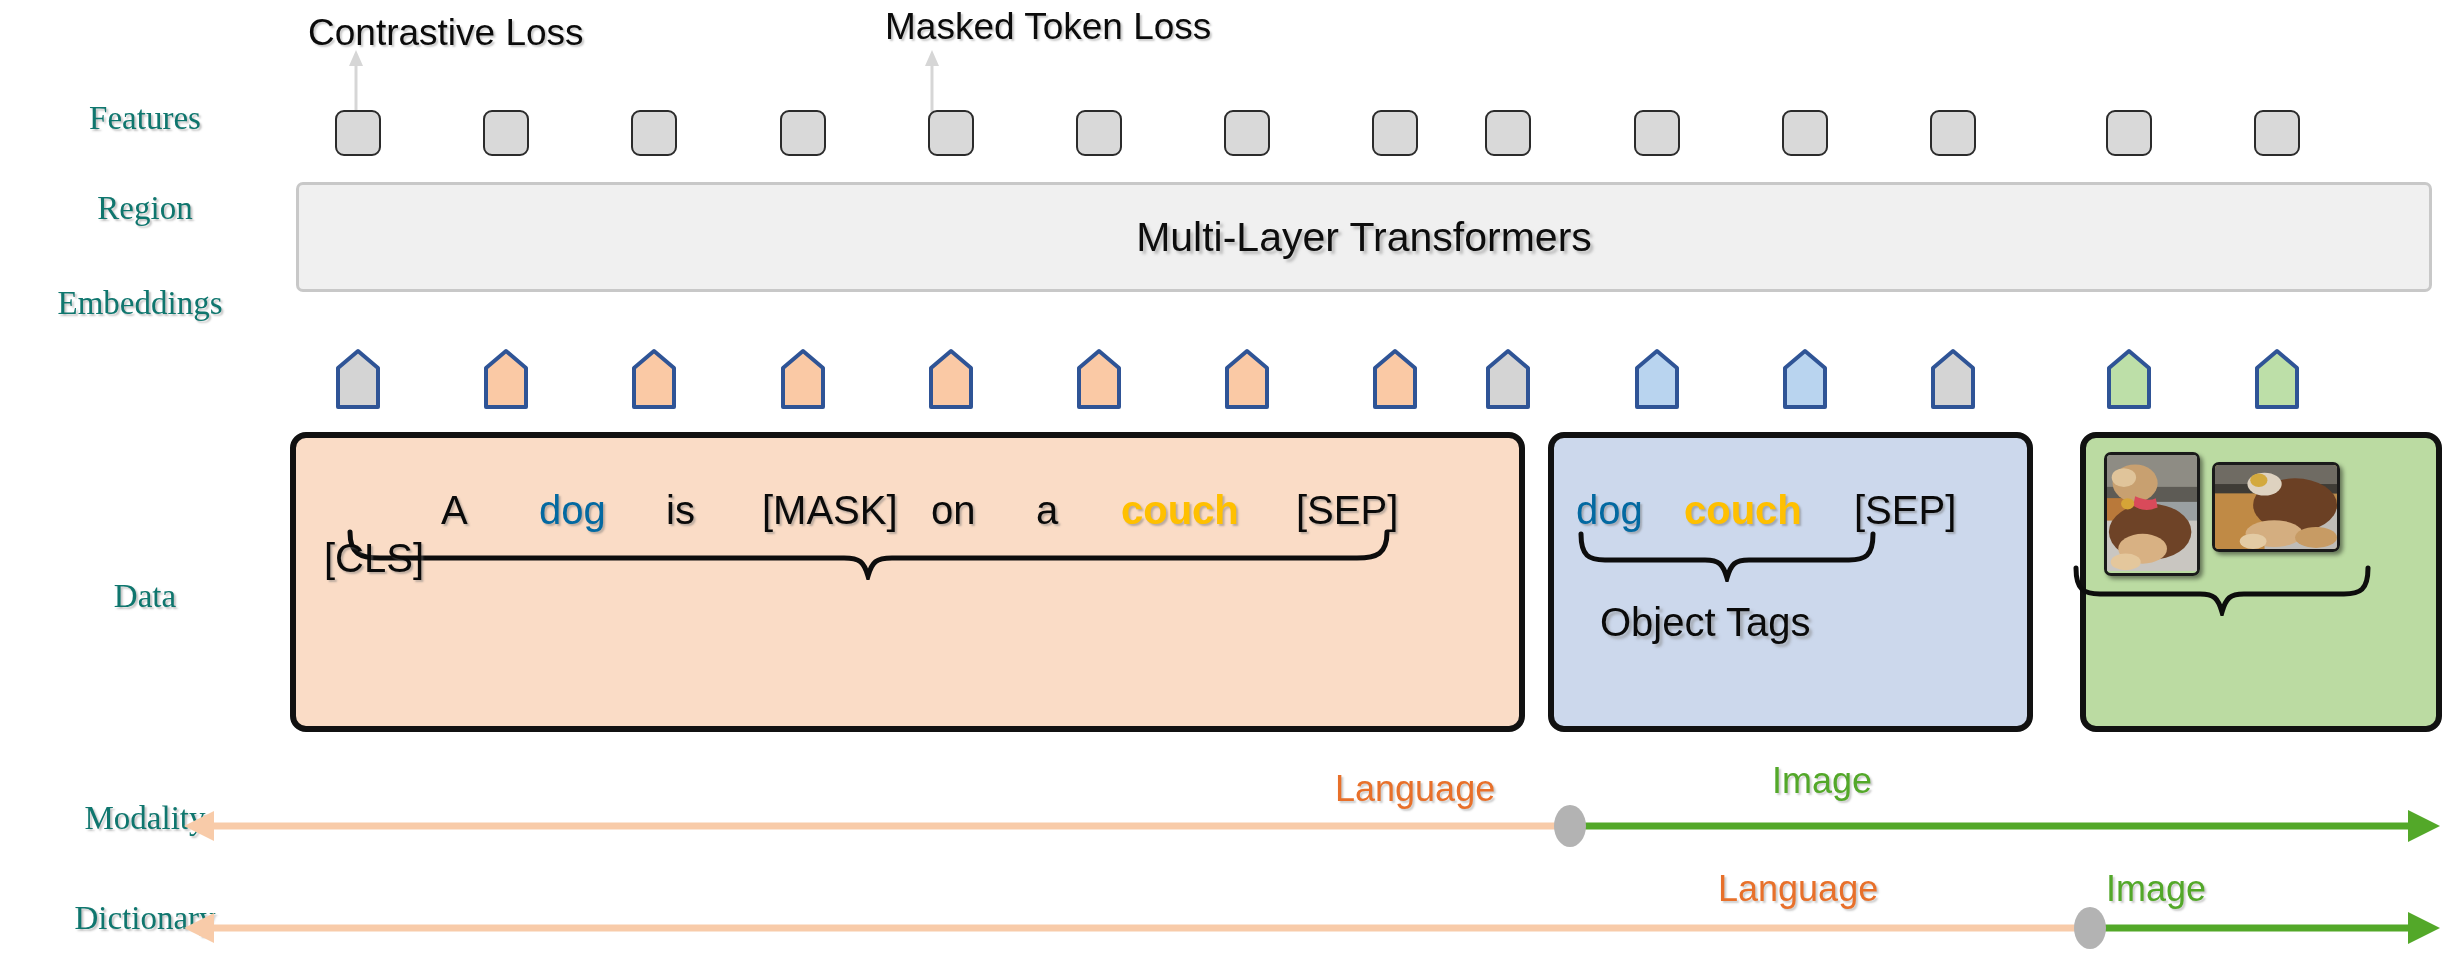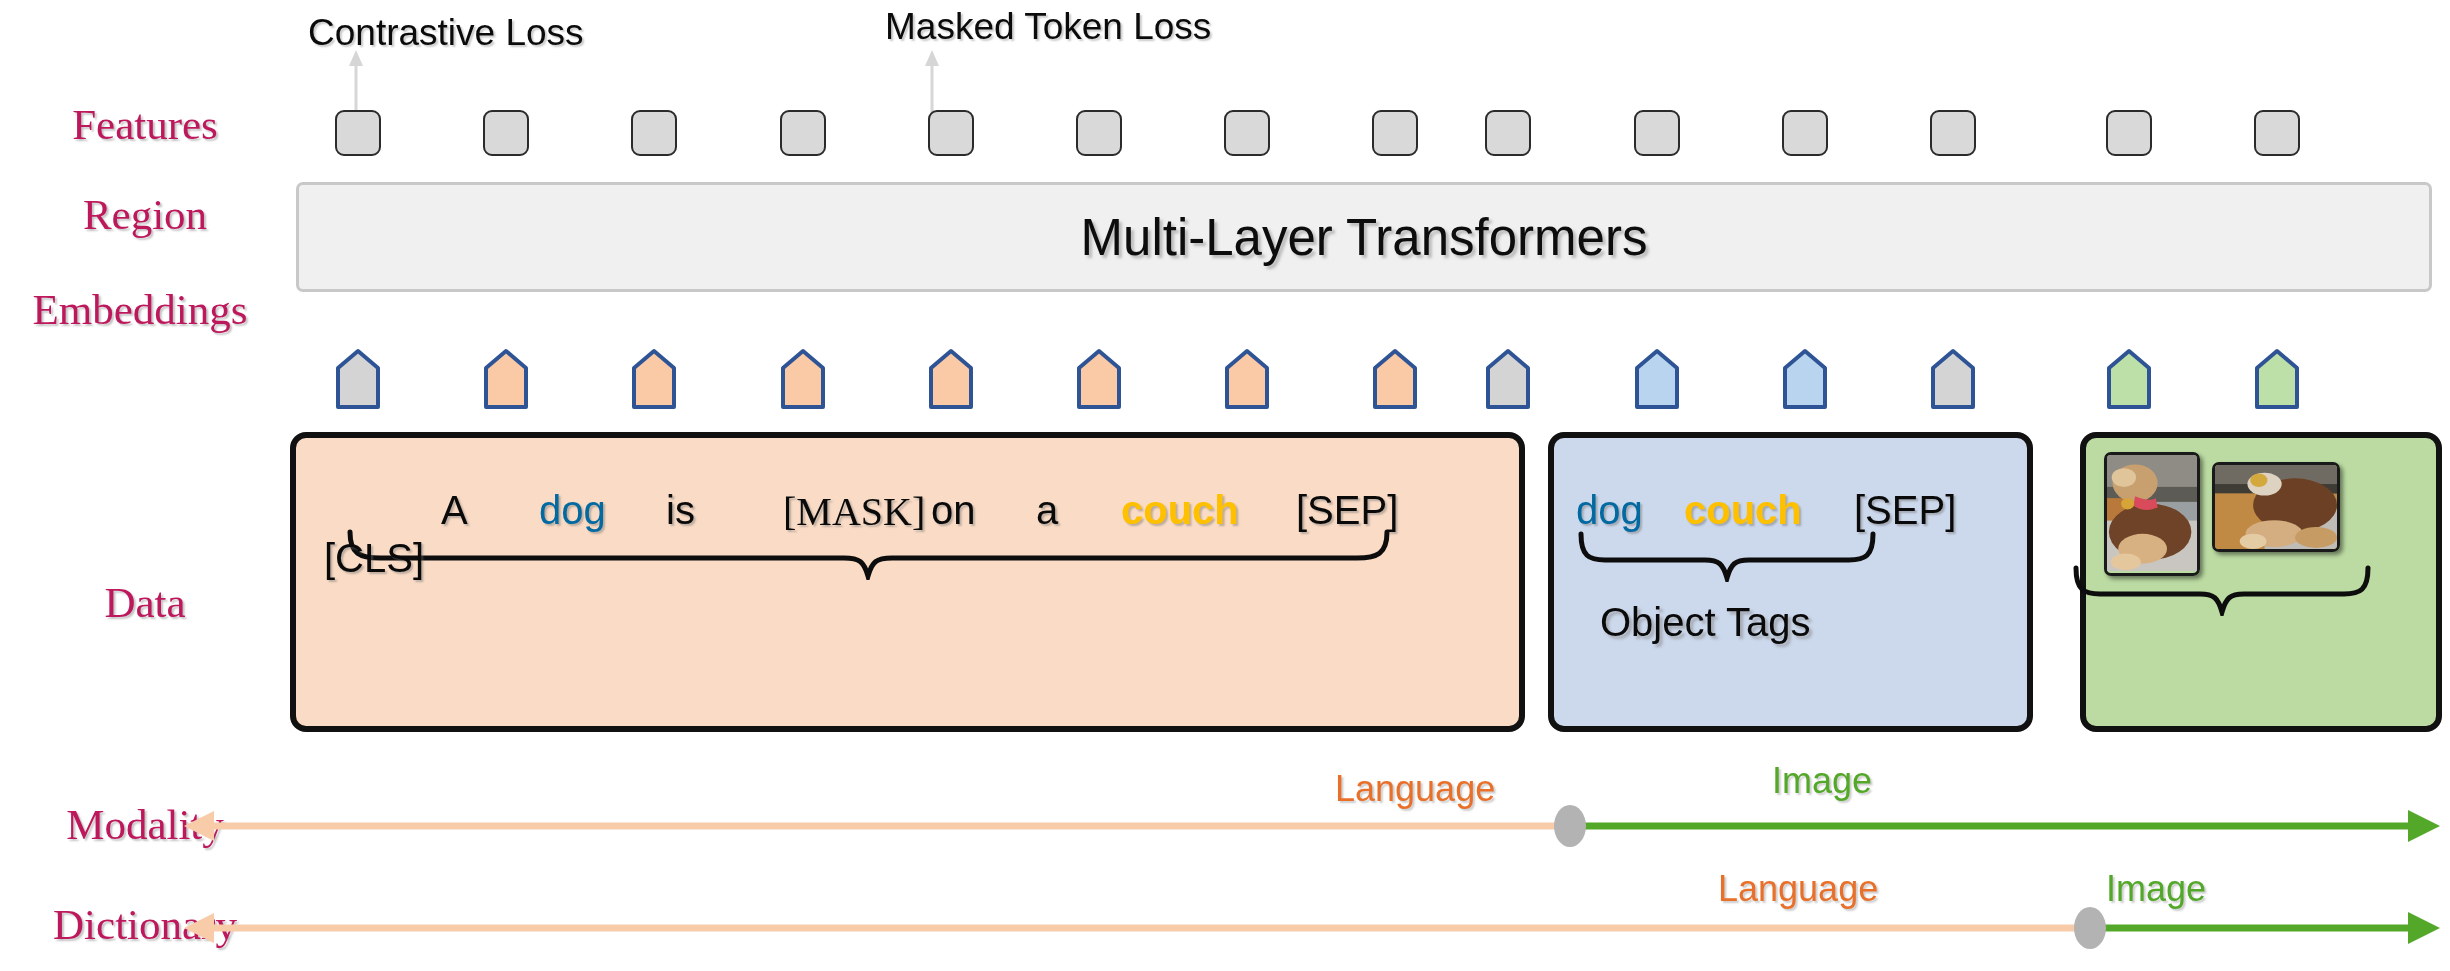--- a/index.html
+++ b/index.html
@@ -12,22 +12,22 @@
     height: 971px;
     position: relative;
     font-family: "Liberation Sans", sans-serif;
     overflow: hidden;
   }
 
   
   .row-label {
     position: absolute;
     font-family: "Liberation Serif", serif;
-    font-size: 43px;
-    color: #be185d;
+    font-size: 33px;
+    color: #0f766e;
     text-align: center;
     width: 290px;
     left: 0;
     text-shadow: 2px 2px 2px rgba(120,120,120,0.45);
     white-space: nowrap;
   }
   #lbl-features   { top: 100px; }
   #lbl-network    { top: 190px; }
   #lbl-embeddings { top: 285px; left: -5px; }
   #lbl-data       { top: 578px; }
@@ -70,21 +70,21 @@
     background: #f0f0f0;
     border: 3px solid #c8c8c8;
     border-radius: 7px;
     box-sizing: border-box;
     display: flex;
     align-items: center;
     justify-content: center;
   }
   #network-title {
     font-family: "Liberation Sans", sans-serif;
-    font-size: 51px;
+    font-size: 41px;
     color: #0d0d0d;
     text-shadow: 3px 3px 3px rgba(140,140,140,0.55);
   }
 
   
   #embeddings-row { position: absolute; top: 348px; left: 0; width: 2450px; height: 64px; }
   .embed-shape {
     position: absolute;
     width: 50px;
     height: 62px;
@@ -243,21 +243,21 @@
   </div>
 
 <div class="data-box" id="word-box">
   <svg class="brace" style="left:50px; top:90px; width:1045px; height:52px;" viewBox="0 0 1045 52" preserveAspectRatio="none">
     <path d="M4,4 C4,26 14,30 34,30 L498,30 C514,30 518,34 522,48 C526,34 530,30 546,30 L1011,30 C1031,30 1041,26 1041,4" fill="none" stroke="#0d0d0d" stroke-width="5" stroke-linecap="round"></path>
   </svg>
 <div class="token plain" style="left: 28px; top: 50px; margin-top: 48px;">[CLS]</div>
     <div class="token plain" style="left: 145px; top: 50px;">A</div>
     <div class="token red" style="left: 243px; top: 50px;">dog</div>
     <div class="token plain" style="left: 370px; top: 50px;">is</div>
-    <div class="token plain" style="left: 487px; top: 50px; font-family: Liberation Serif, serif;">[MASK]</div>
+    <div class="token plain" style="left: 466px; top: 50px;">[MASK]</div>
     <div class="token plain" style="left: 635px; top: 50px;">on</div>
     <div class="token plain" style="left: 740px; top: 50px;">a</div>
     <div class="token gold" style="left: 825px; top: 50px;">couch</div>
     <div class="token plain" style="left: 1000px; top: 50px;">[SEP]</div>
   </div>
 
 <div class="data-box" id="tag-box">
   <svg class="brace" style="left:23px; top:92px; width:300px; height:52px;" viewBox="0 0 300 52" preserveAspectRatio="none">
     <path d="M4,4 C4,26 12,30 28,30 L128,30 C142,30 146,34 150,48 C154,34 158,30 172,30 L272,30 C288,30 296,26 296,4" fill="none" stroke="#0d0d0d" stroke-width="5" stroke-linecap="round"></path>
   </svg>

